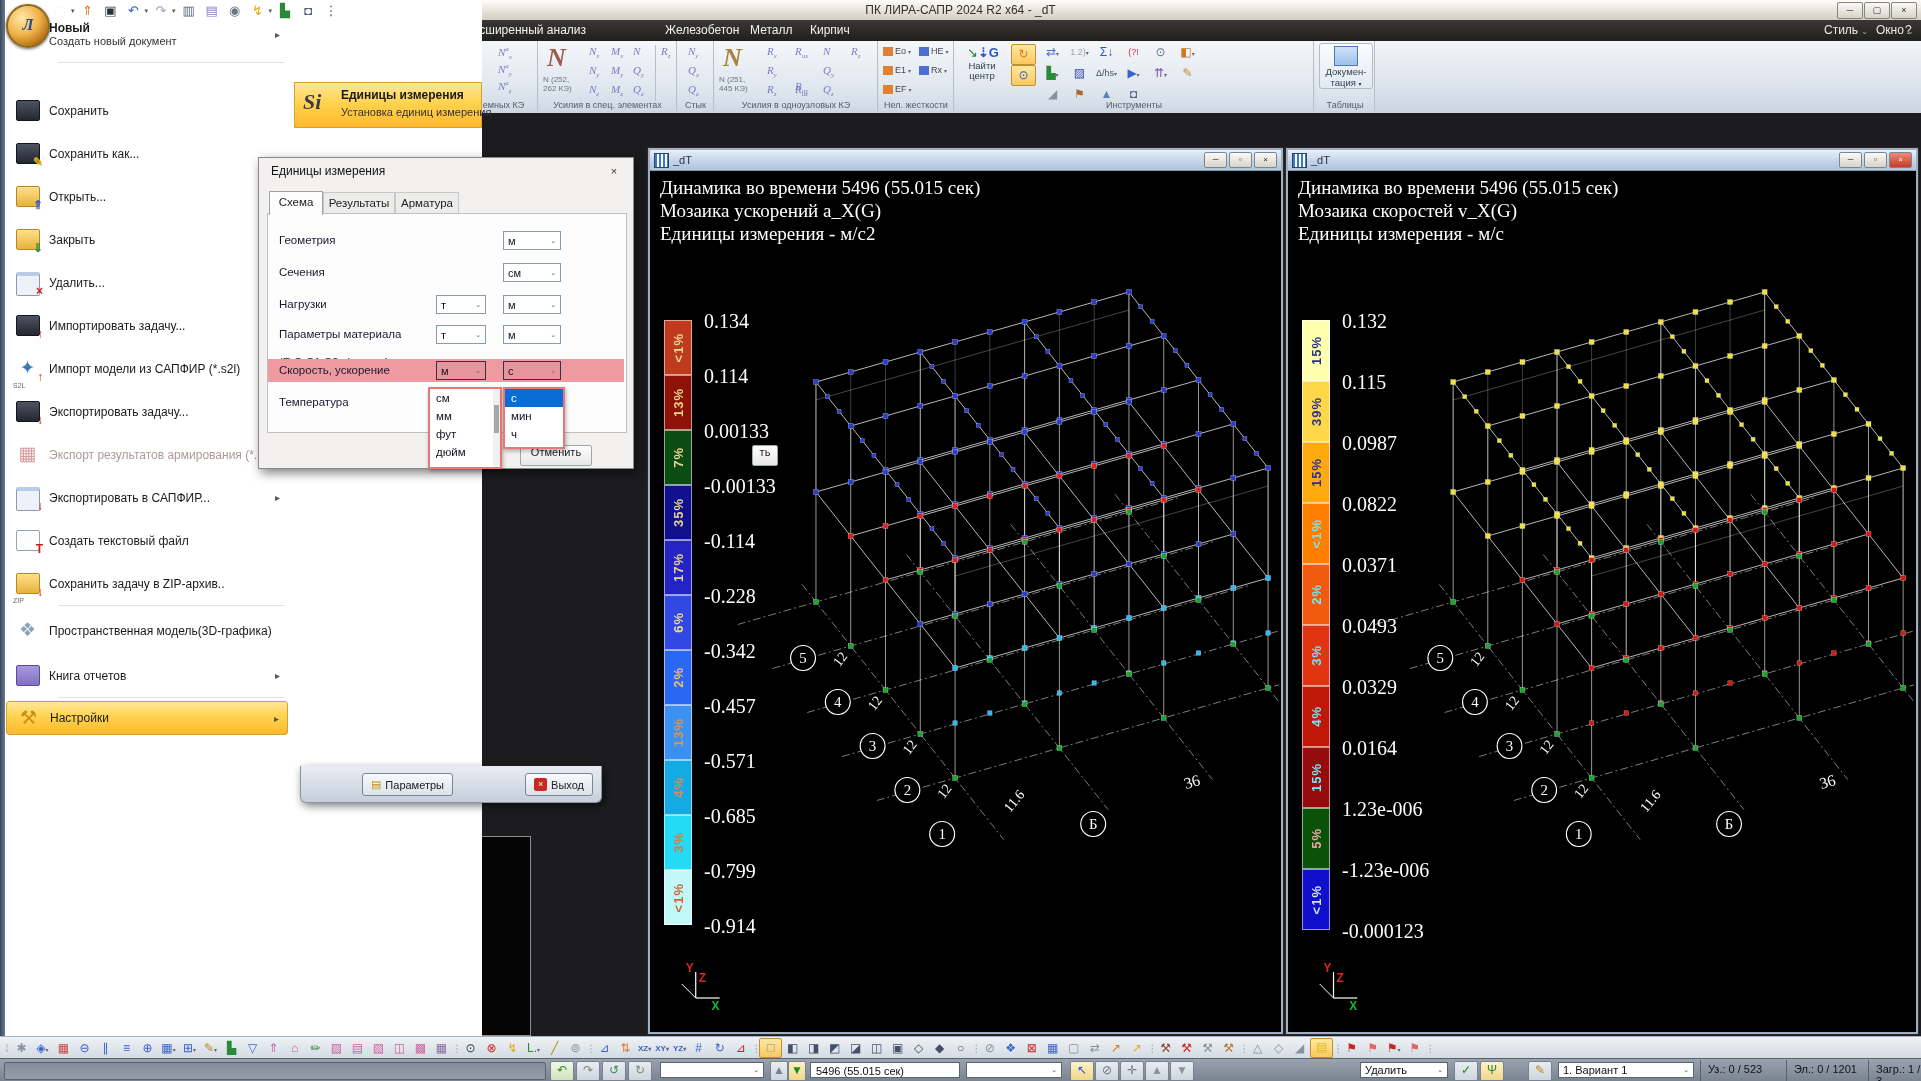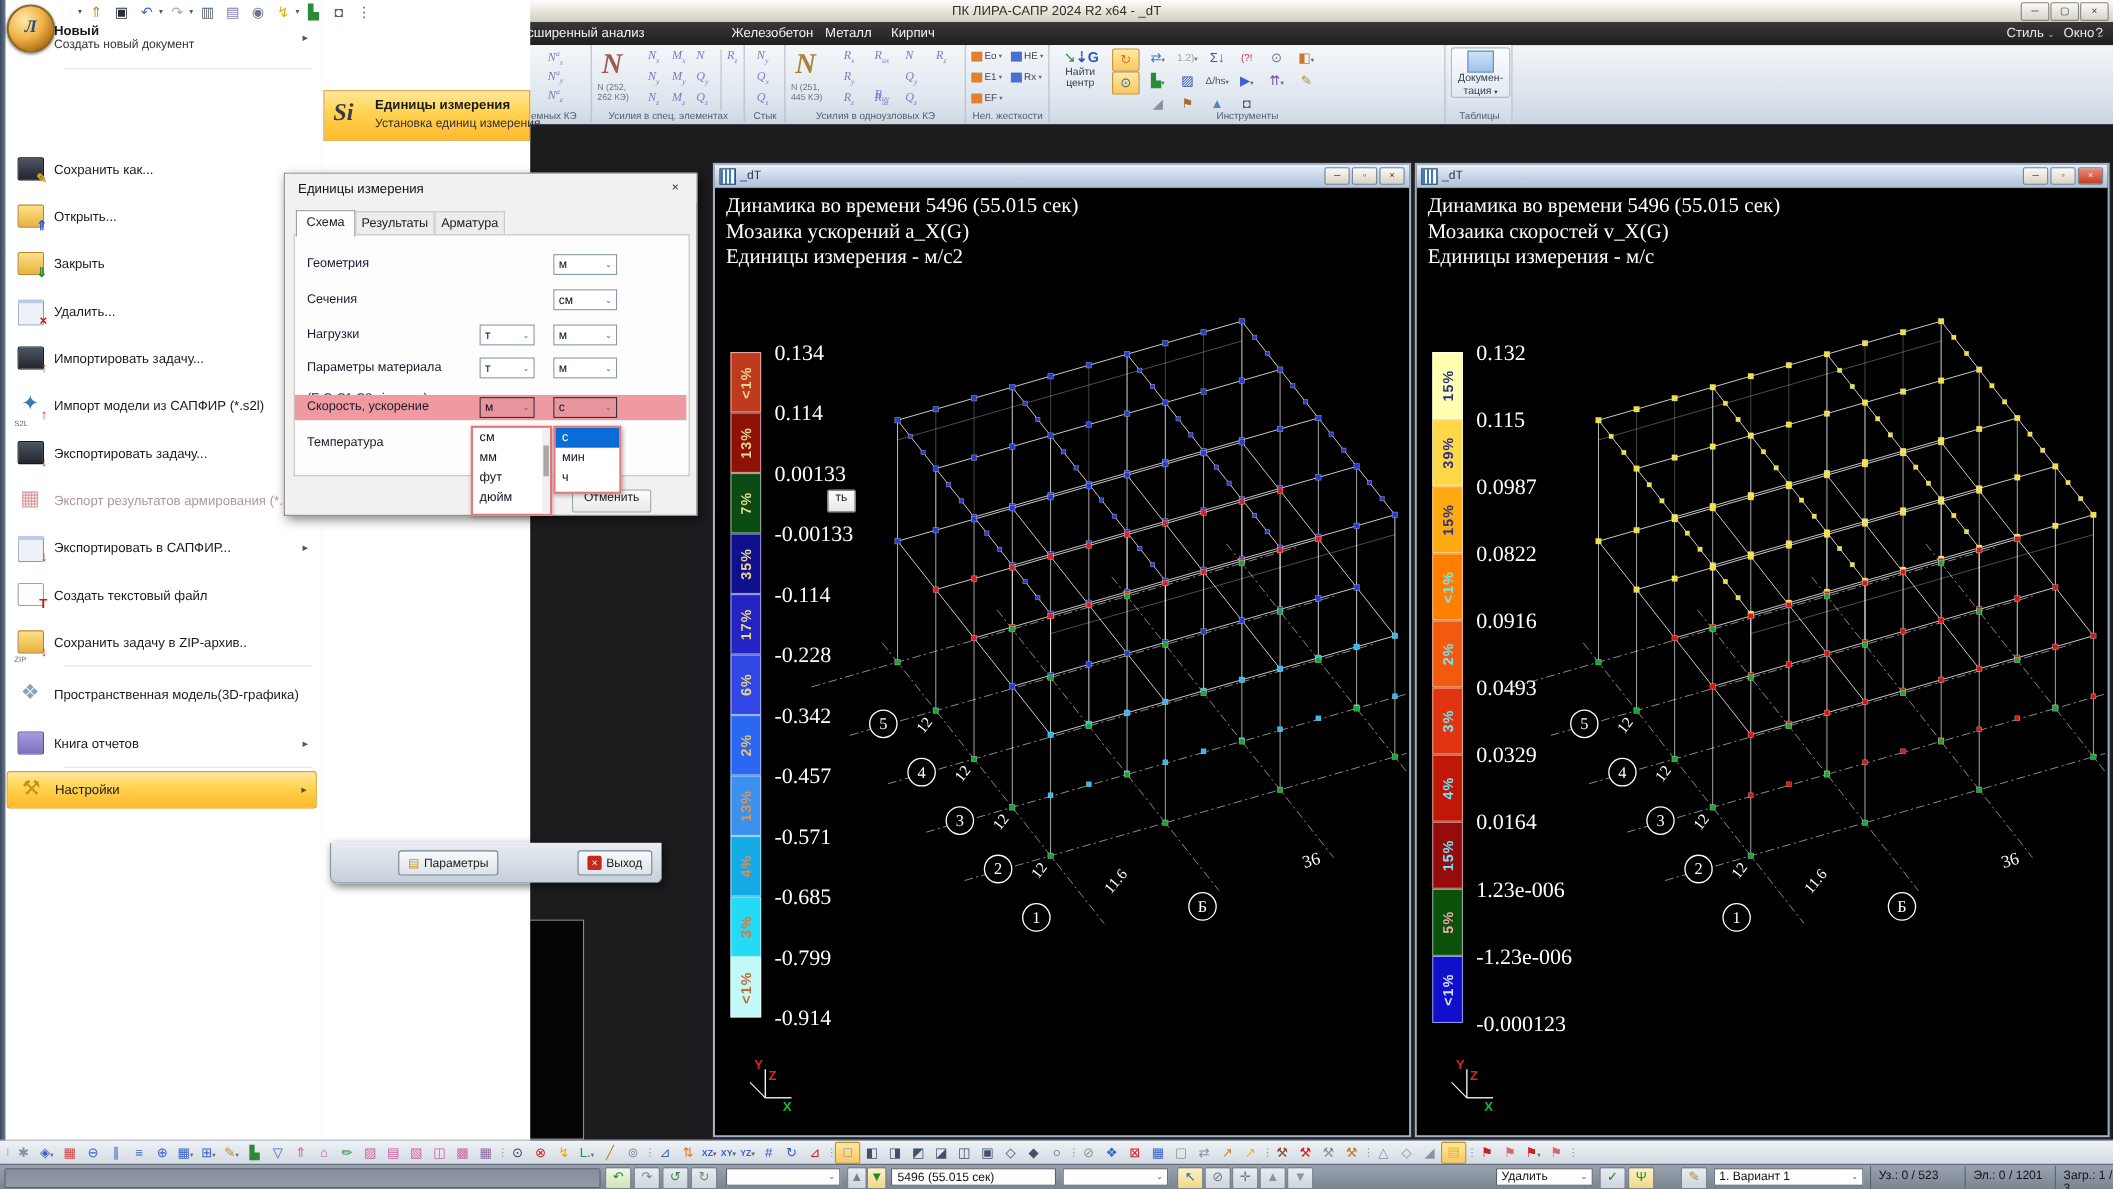--- a/index.html
+++ b/index.html
@@ -631,21 +631,21 @@
           <span style="color: rgb(240, 168, 168);">5%</span>
         </div>
         <div class="lbox" style="height: 61px; background: rgb(16, 16, 204);">
           <span style="color: rgb(216, 224, 248);">&lt;1%</span>
         </div>
       </div>
       <div class="lval" style="top: 138px;">0.132</div>
       <div class="lval" style="top: 199px;">0.115</div>
       <div class="lval" style="top: 260px;">0.0987</div>
       <div class="lval" style="top: 321px;">0.0822</div>
-      <div class="lval" style="top: 382px;">0.0916</div>
+      <div class="lval" style="top: 382px;">0.0371</div>
       <div class="lval" style="top: 443px;">0.0493</div>
       <div class="lval" style="top: 504px;">0.0329</div>
       <div class="lval" style="top: 565px;">0.0164</div>
       <div class="lval" style="top: 626px;">1.23e-006</div>
       <div class="lval" style="top: 687px;">-1.23e-006</div>
       <div class="lval" style="top: 748px;">-0.000123</div>
       <svg class="model" viewBox="0 0 631 858" preserveAspectRatio="none">
         <line x1="86.25" y1="452.5" x2="532.5" y2="325" stroke="#fff" stroke-width="0.7" opacity="0.7" stroke-dasharray="8 3 2 3"></line>
         <line x1="121.25" y1="496.5" x2="567.5" y2="369" stroke="#fff" stroke-width="0.7" opacity="0.7" stroke-dasharray="8 3 2 3"></line>
         <line x1="156.25" y1="540.5" x2="602.5" y2="413" stroke="#fff" stroke-width="0.7" opacity="0.7" stroke-dasharray="8 3 2 3"></line>
@@ -911,20 +911,28 @@
       <div class="m-item" style="top: 12px; height: 44px;">
         <span class="mi">
           <span class="base b-page"></span>
         </span>
         <div>
           <div class="lbl"><b>Новый</b></div>
           <div class="desc">Создать новый документ</div>
         </div>
         <span class="m-arrow">▸</span>
       </div>
+      <div class="m-item" style="top: 89px; height: 43px;">
+        <span class="mi">
+          <span class="base b-floppy"></span>
+        </span>
+        <div>
+          <div class="lbl">Сохранить</div>
+        </div>
+      </div>
       <div class="m-item" style="top: 132px; height: 43px;">
         <span class="mi">
           <span class="base b-floppy"></span>
           <span class="ov" style="color: rgb(216, 168, 24);">✎</span>
         </span>
         <div>
           <div class="lbl">Сохранить как...</div>
         </div>
       </div>
       <div class="m-item" style="top: 175px; height: 43px;">

